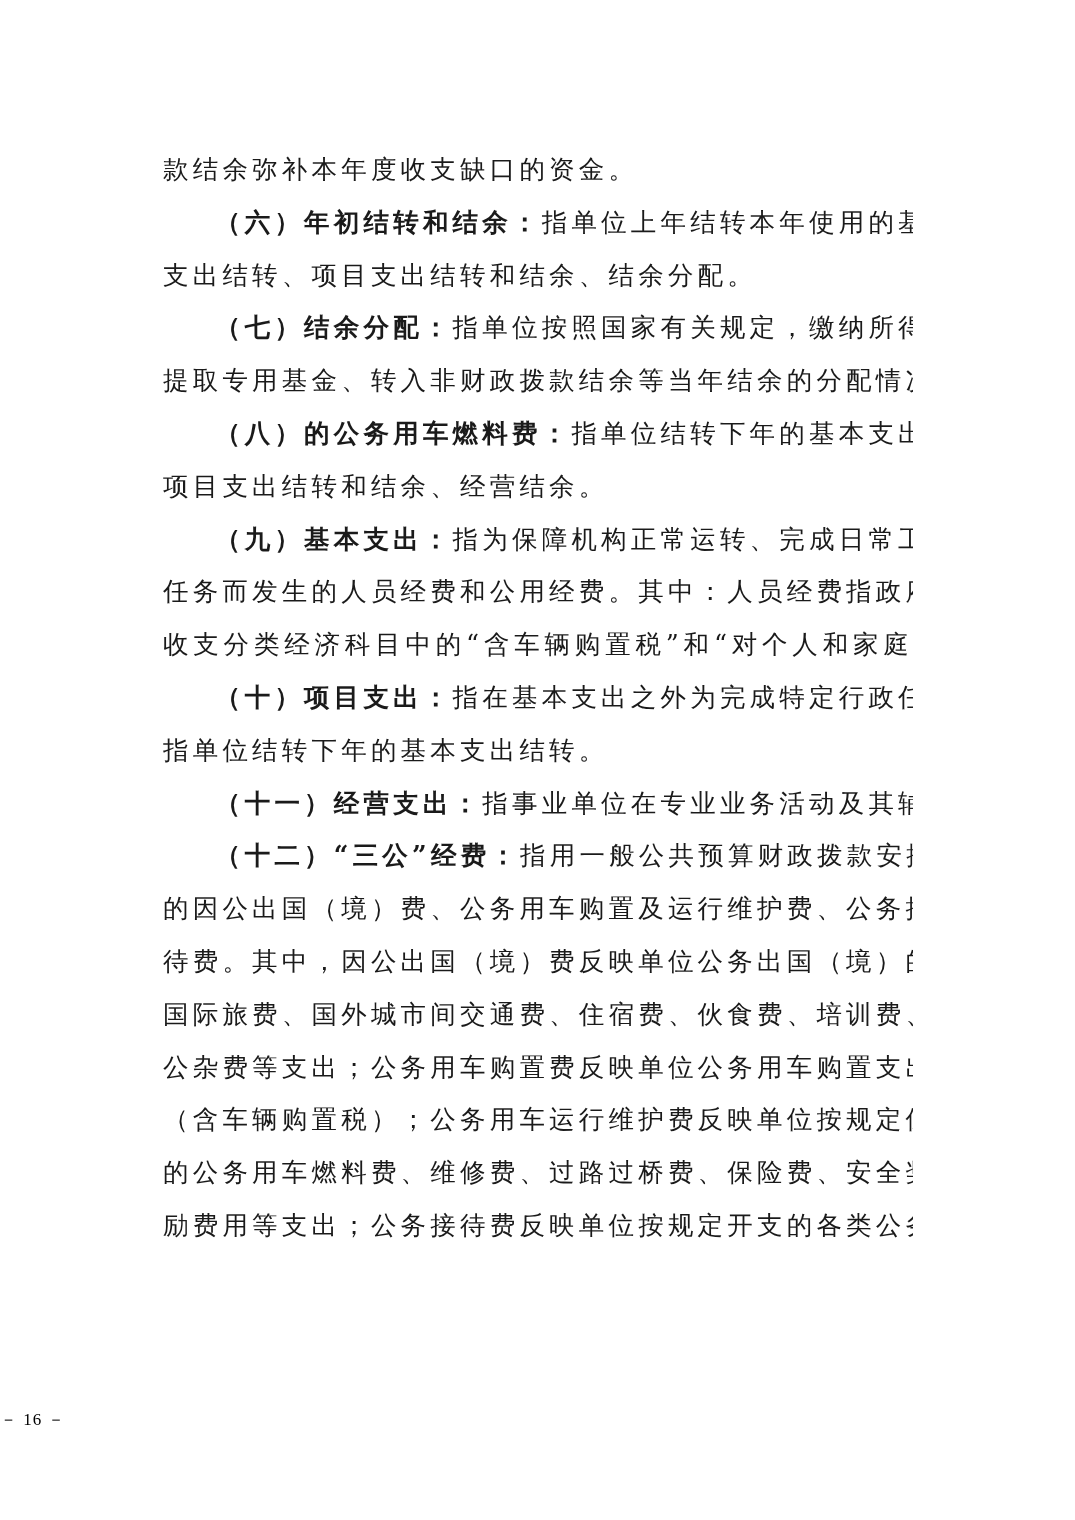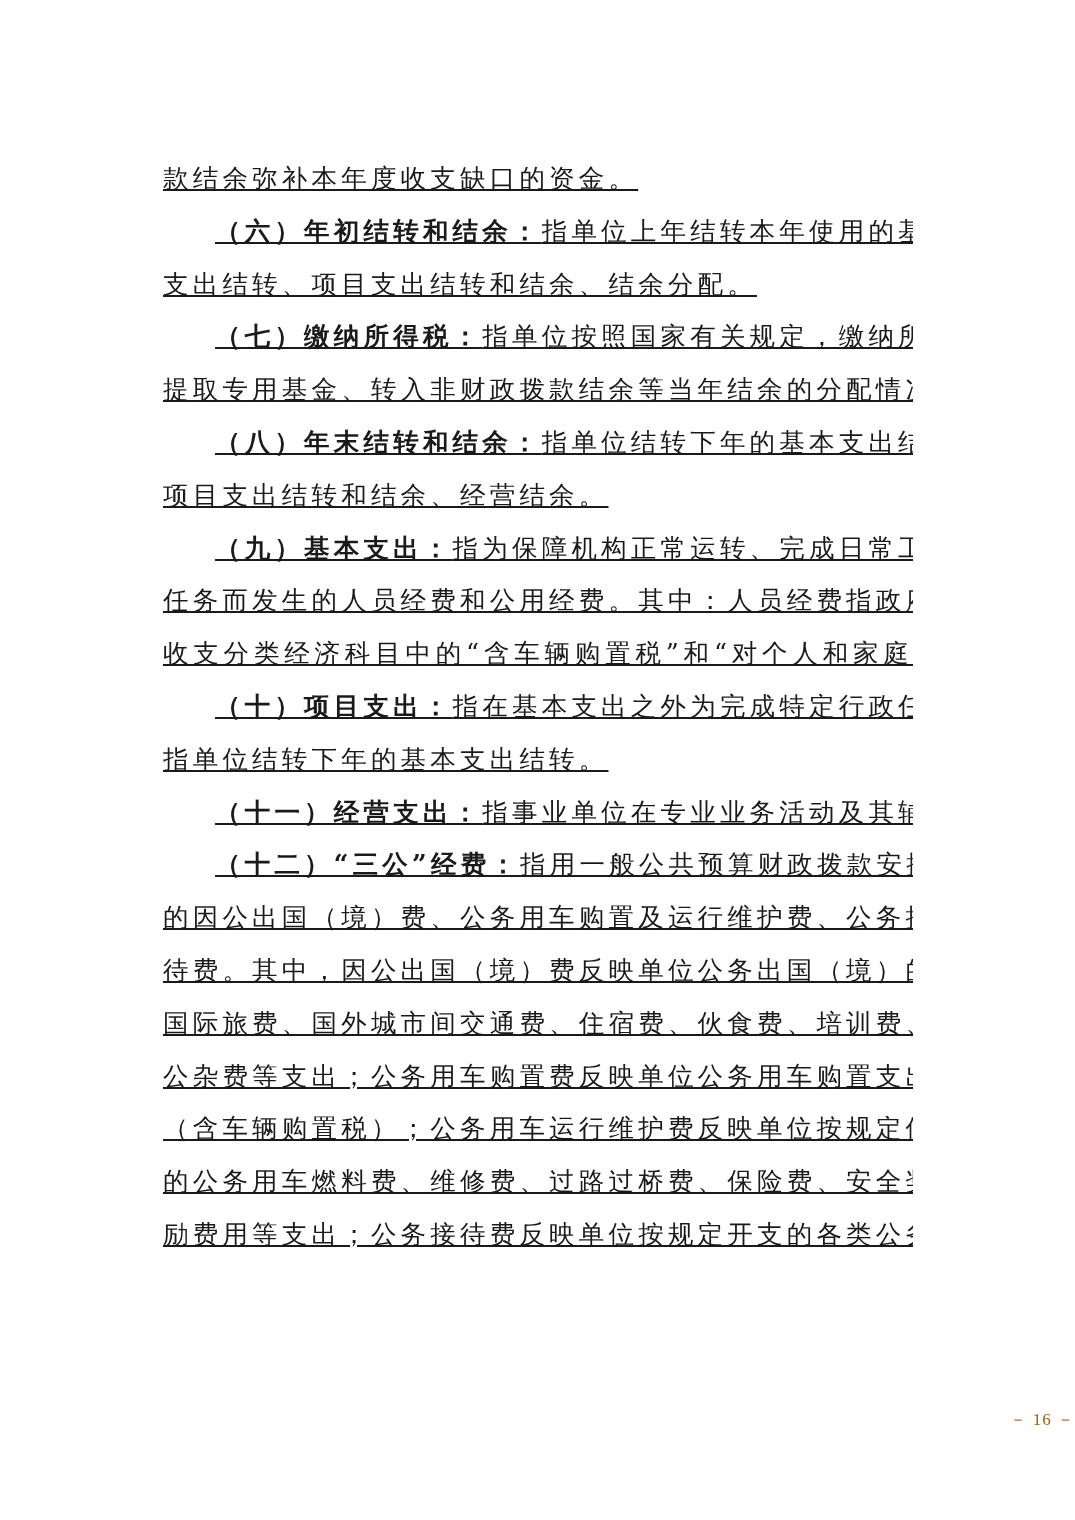--- a/index.html
+++ b/index.html
@@ -1,39 +1,39 @@
 <!DOCTYPE html>
 <html><head>
   <meta charset="utf-8">
   <style>
     html, body { margin: 0; padding: 0; background: #ffffff; }
     body { width: 1075px; height: 1520px; position: relative; overflow: hidden;
       font-family: "DejaVu Serif", "Liberation Serif", serif; color: #1a1a1a; }
-    .page { position: absolute; left: 163px; top: 152px; width: 750px; text-decoration: underline; }
+    .page { position: absolute; left: 163px; top: 143px; width: 750px; }
     .line { height: 52.8px; line-height: 52.8px; font-size: 25.5px; white-space: nowrap;
       letter-spacing: 4.2px; text-align: justify; text-align-last: justify; overflow: hidden; }
     .line.last { text-align-last: left; }
     .indent { padding-left: 52px; }
     .term { font-weight: bold; }
-    .page-number { position: absolute; left: 0; width: 1075px; top: 1408px; text-align: right;
-      font-size: 17px; color: #a16207; font-family: "Liberation Serif", serif; letter-spacing: 1px; }
+    .page-number { position: absolute; left: 0; width: 1075px; top: 1408px; text-align: left;
+      font-size: 17px; color: #000000; font-family: "Liberation Serif", serif; letter-spacing: 1px; }
   </style>
 </head>
 <body>
 
 <div class="page">
   <div class="line last"><span>款结余弥补本年度收支缺口的资金。</span></div>
 
   <div class="line indent"><span class="term">（六）年初结转和结余：</span><span>指单位上年结转本年使用的基本</span></div>
   <div class="line last"><span>支出结转、项目支出结转和结余、结余分配。</span></div>
 
-  <div class="line indent"><span class="term">（七）缴纳所得税：</span><span>指单位按照国家有关规定，缴纳所得税、</span></div>
+  <div class="line indent"><span class="term">（七）结余分配：</span><span>指单位按照国家有关规定，缴纳所得税、</span></div>
   <div class="line"><span>提取专用基金、转入非财政拨款结余等当年结余的分配情况。</span></div>
 
-  <div class="line indent"><span class="term">（八）年末结转和结余：</span><span>指单位结转下年的基本支出结转、</span></div>
+  <div class="line indent"><span class="term">（八）的公务用车燃料费：</span><span>指单位结转下年的基本支出结转、</span></div>
   <div class="line last"><span>项目支出结转和结余、经营结余。</span></div>
 
   <div class="line indent"><span class="term">（九）基本支出：</span><span>指为保障机构正常运转、完成日常工作</span></div>
   <div class="line"><span>任务而发生的人员经费和公用经费。其中：人员经费指政府</span></div>
   <div class="line"><span>收支分类经济科目中的“含车辆购置税”和“对个人和家庭</span></div>
 
   <div class="line indent"><span class="term">（十）项目支出：</span><span>指在基本支出之外为完成特定行政任务</span></div>
   <div class="line last"><span>指单位结转下年的基本支出结转。</span></div>
 
   <div class="line indent"><span class="term">（十一）经营支出：</span><span>指事业单位在专业业务活动及其辅助</span></div>

